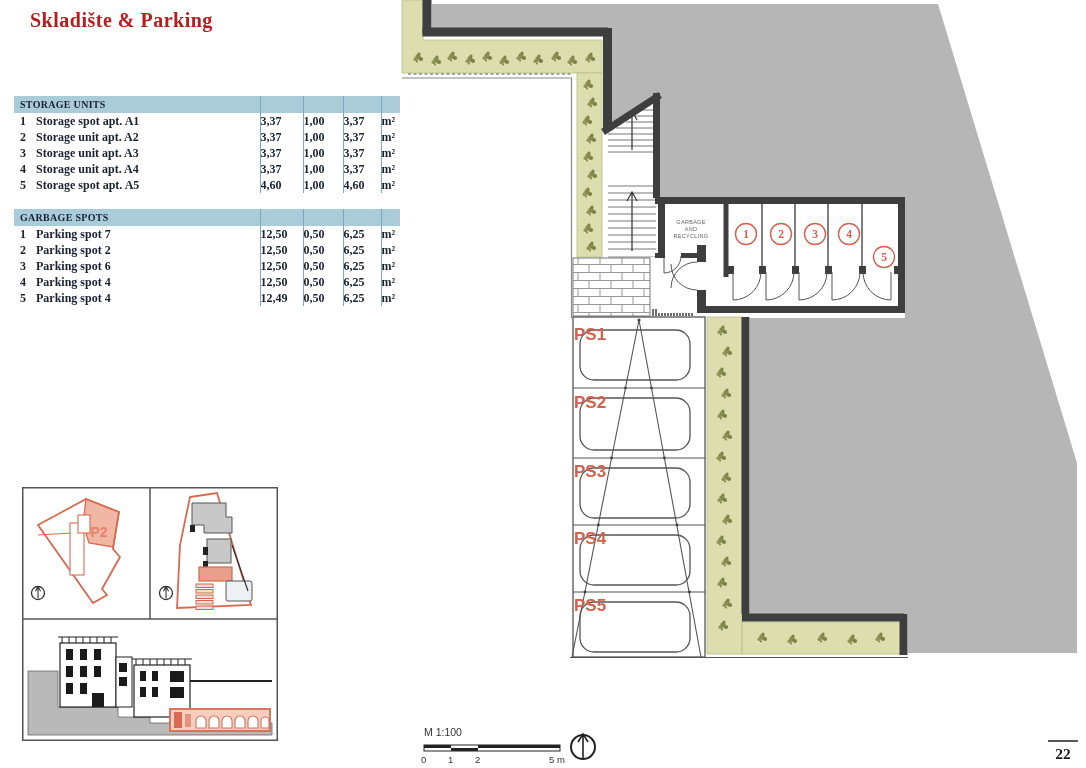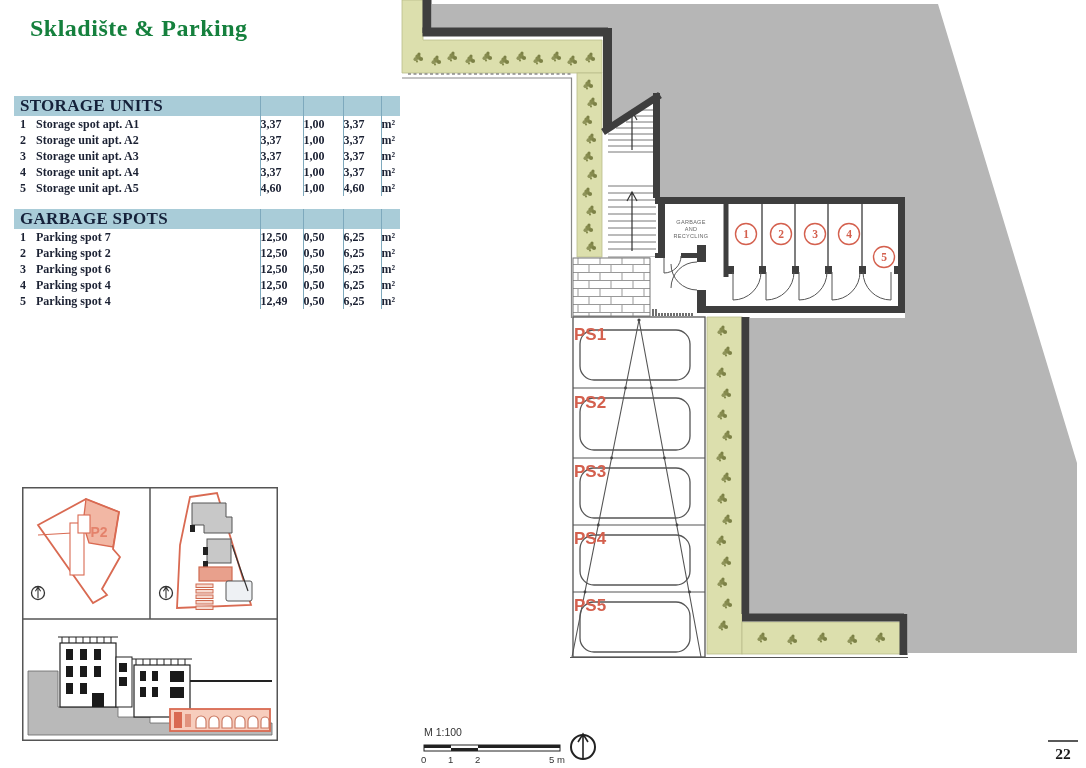--- a/index.html
+++ b/index.html
@@ -1,28 +1,28 @@
 <!DOCTYPE html>
 <html><head>
 <meta charset="utf-8">
 <style>
   html,body{margin:0;padding:0;}
   body{width:1086px;height:768px;position:relative;background:#fff;overflow:hidden;
        font-family:"Liberation Sans",sans-serif;}
   .abs{position:absolute;}
   
-  #title{left:30px;top:12px;font-family:"Liberation Serif",serif;font-weight:bold;
-         font-size:24px;line-height:33px;color:#15803d;letter-spacing:.5px;}
+  #title{left:30px;top:4px;font-family:"Liberation Serif",serif;font-weight:bold;
+         font-size:20px;line-height:33px;color:#b91c1c;letter-spacing:.5px;}
   
   table.dt{position:absolute;left:14px;width:394px;border-collapse:collapse;table-layout:fixed;
            font-family:"Liberation Serif",serif;font-weight:bold;font-size:12px;color:#1b2133;}
   #tbl-storage{top:96px;} #tbl-parking{top:209px;}
   .dt td{padding:0;height:16px;vertical-align:middle;overflow:hidden;white-space:nowrap;}
   .dt .hdr td{background:#a9ccd8;height:17px;}
-  .dt .hdr .ht{padding-left:6px;font-size:17px;letter-spacing:.3px;color:#15213a;}
+  .dt .hdr .ht{padding-left:6px;font-size:10px;letter-spacing:.3px;color:#15213a;}
   .dt col.c-num{width:22px;} .dt col.c-name{width:224px;}
   .dt col.c-v1{width:43px;} .dt col.c-v2{width:40px;} .dt col.c-v3{width:38px;}
   .dt col.c-u{width:27px;}
   .dt td.num{padding-left:6px;}
   .dt td.bl{border-left:1px solid #7ea9bd;text-align:left;}
   
   #plan{left:0;top:0;}
   
   #insets{left:22px;top:487px;}
   text{user-select:none;}
@@ -78,21 +78,21 @@
   <tr>
         <td class="num">4</td>
         <td>Storage unit apt. A4</td>
         <td class="bl">3,37</td>
         <td class="bl">1,00</td>
         <td class="bl">3,37</td>
         <td class="bl">m²</td>
       </tr>
   <tr>
         <td class="num">5</td>
-        <td>Storage unit apt. A5</td>
+        <td>Storage spot apt. A5</td>
         <td class="bl">4,60</td>
         <td class="bl">1,00</td>
         <td class="bl">4,60</td>
         <td class="bl">m²</td>
       </tr>
 </tbody>
   </table>
 
 <table class="dt" id="tbl-parking">
   <colgroup>

